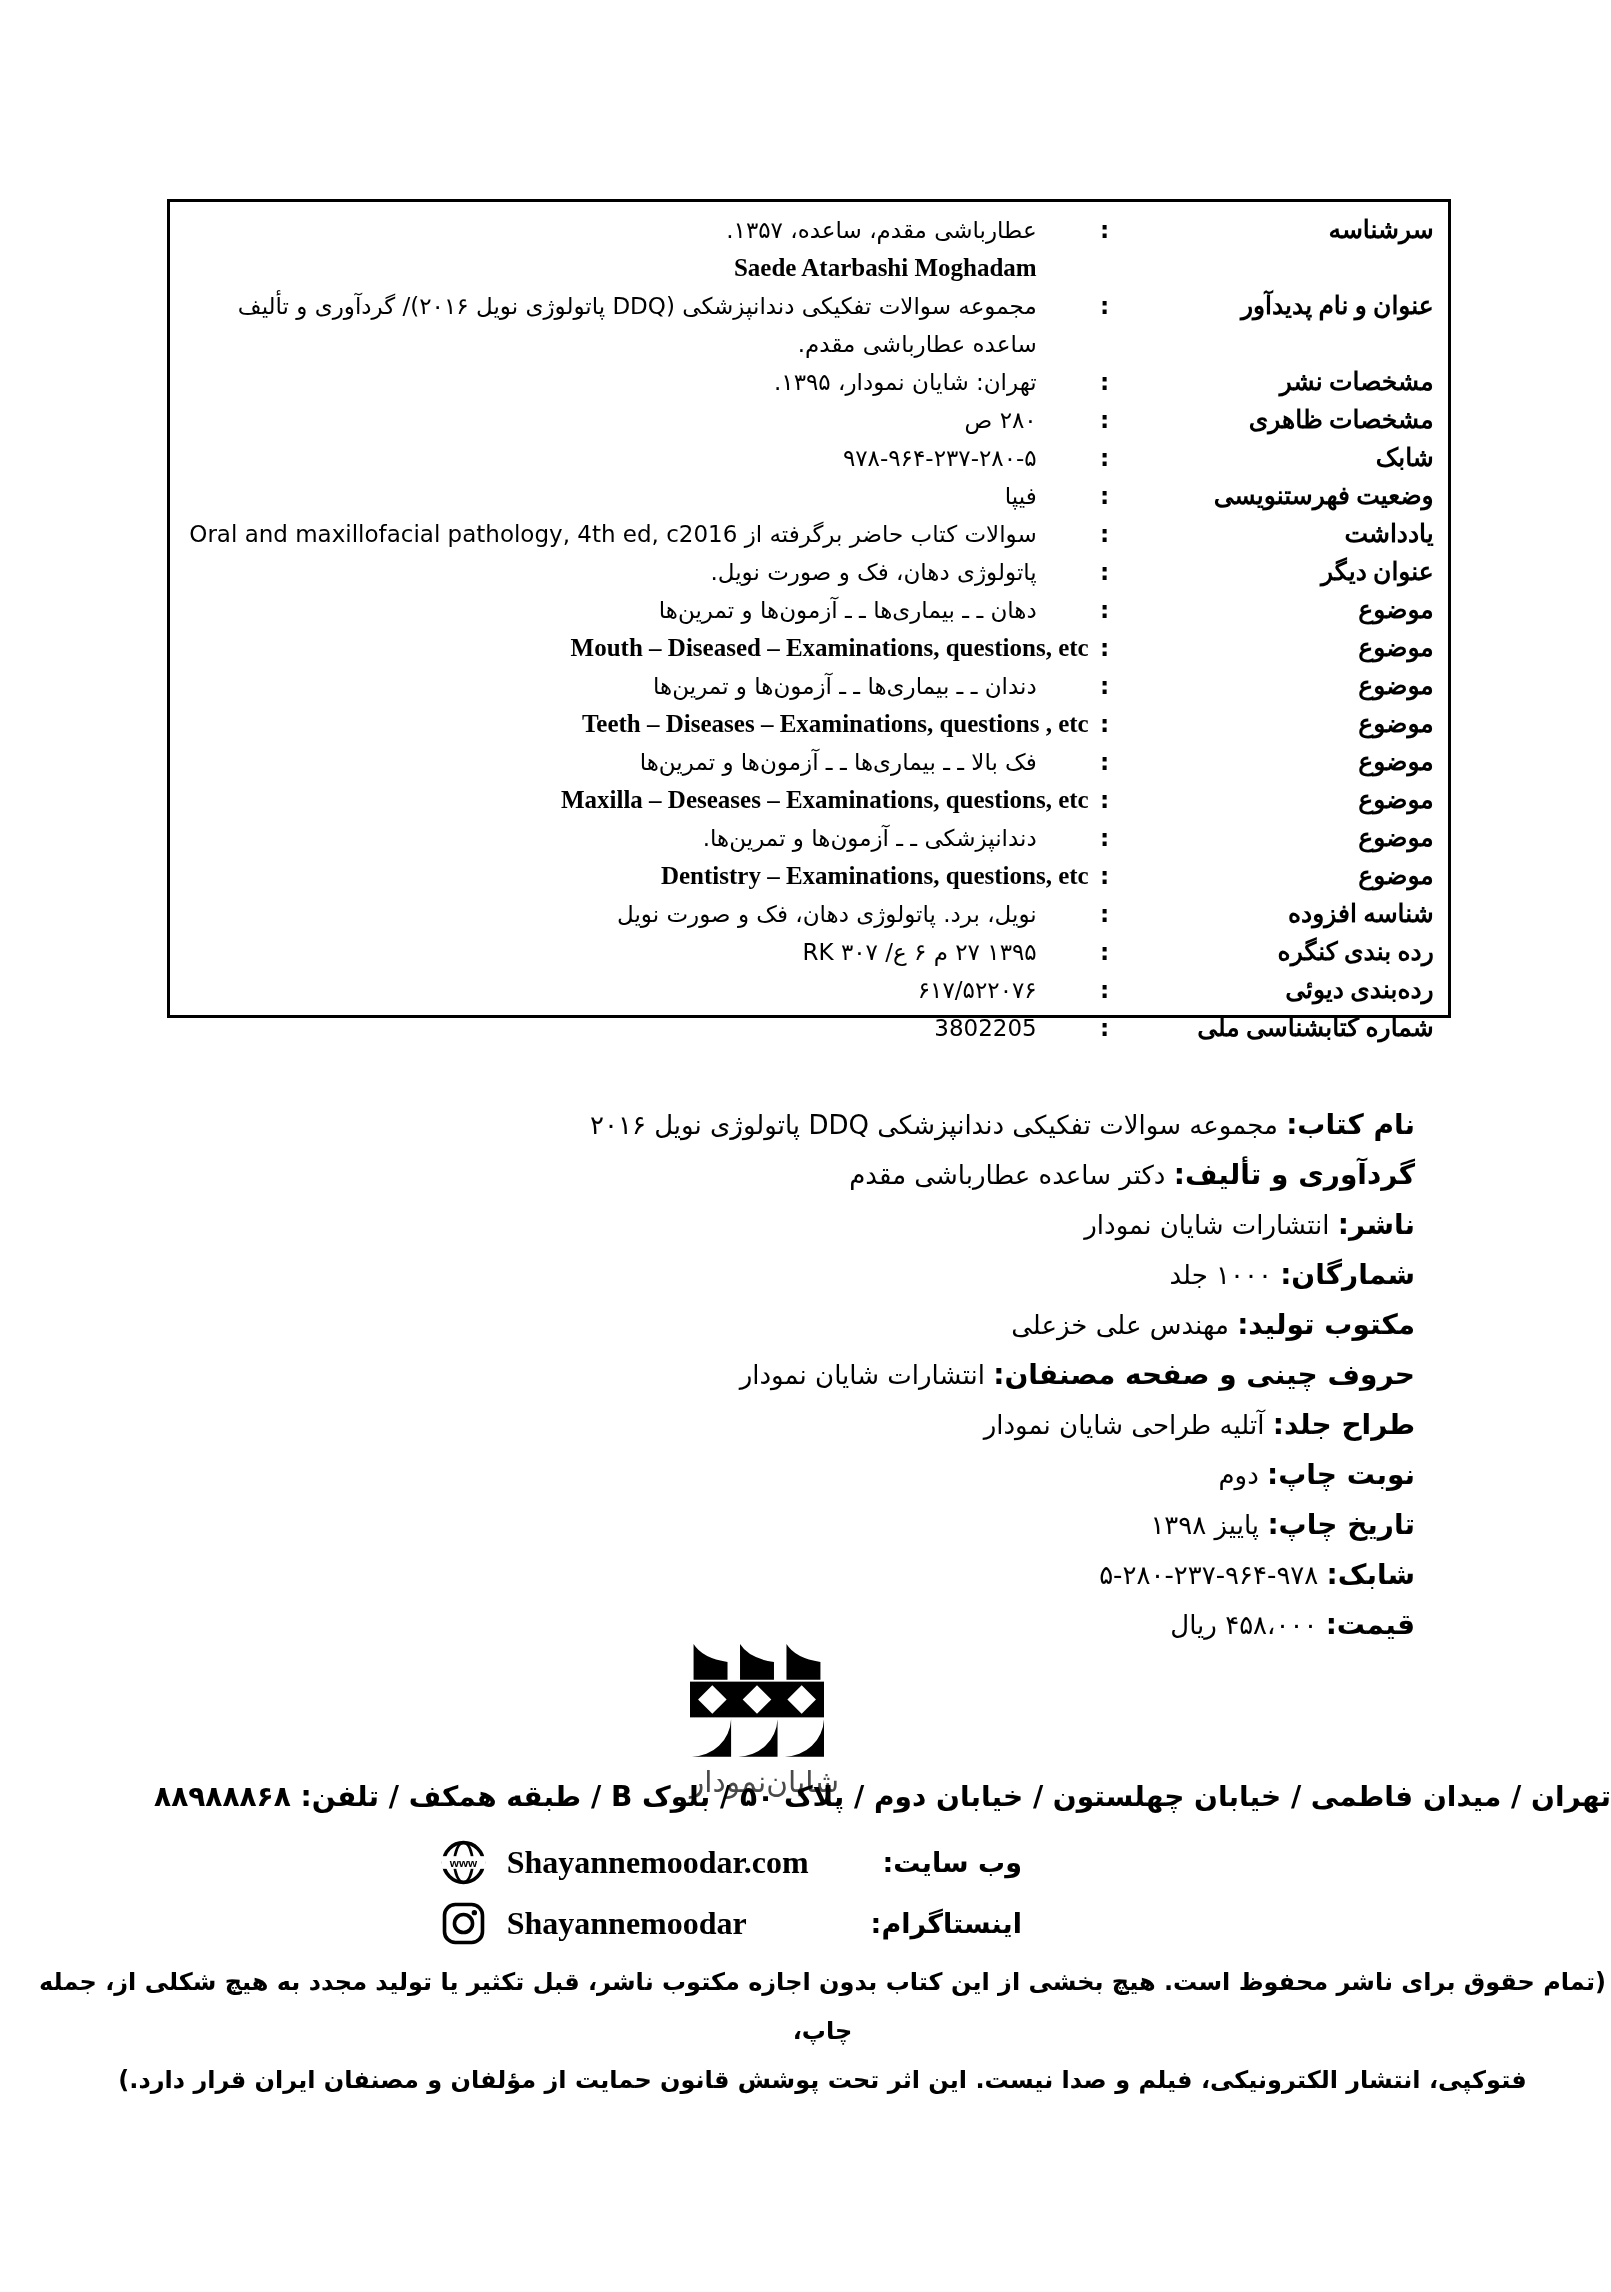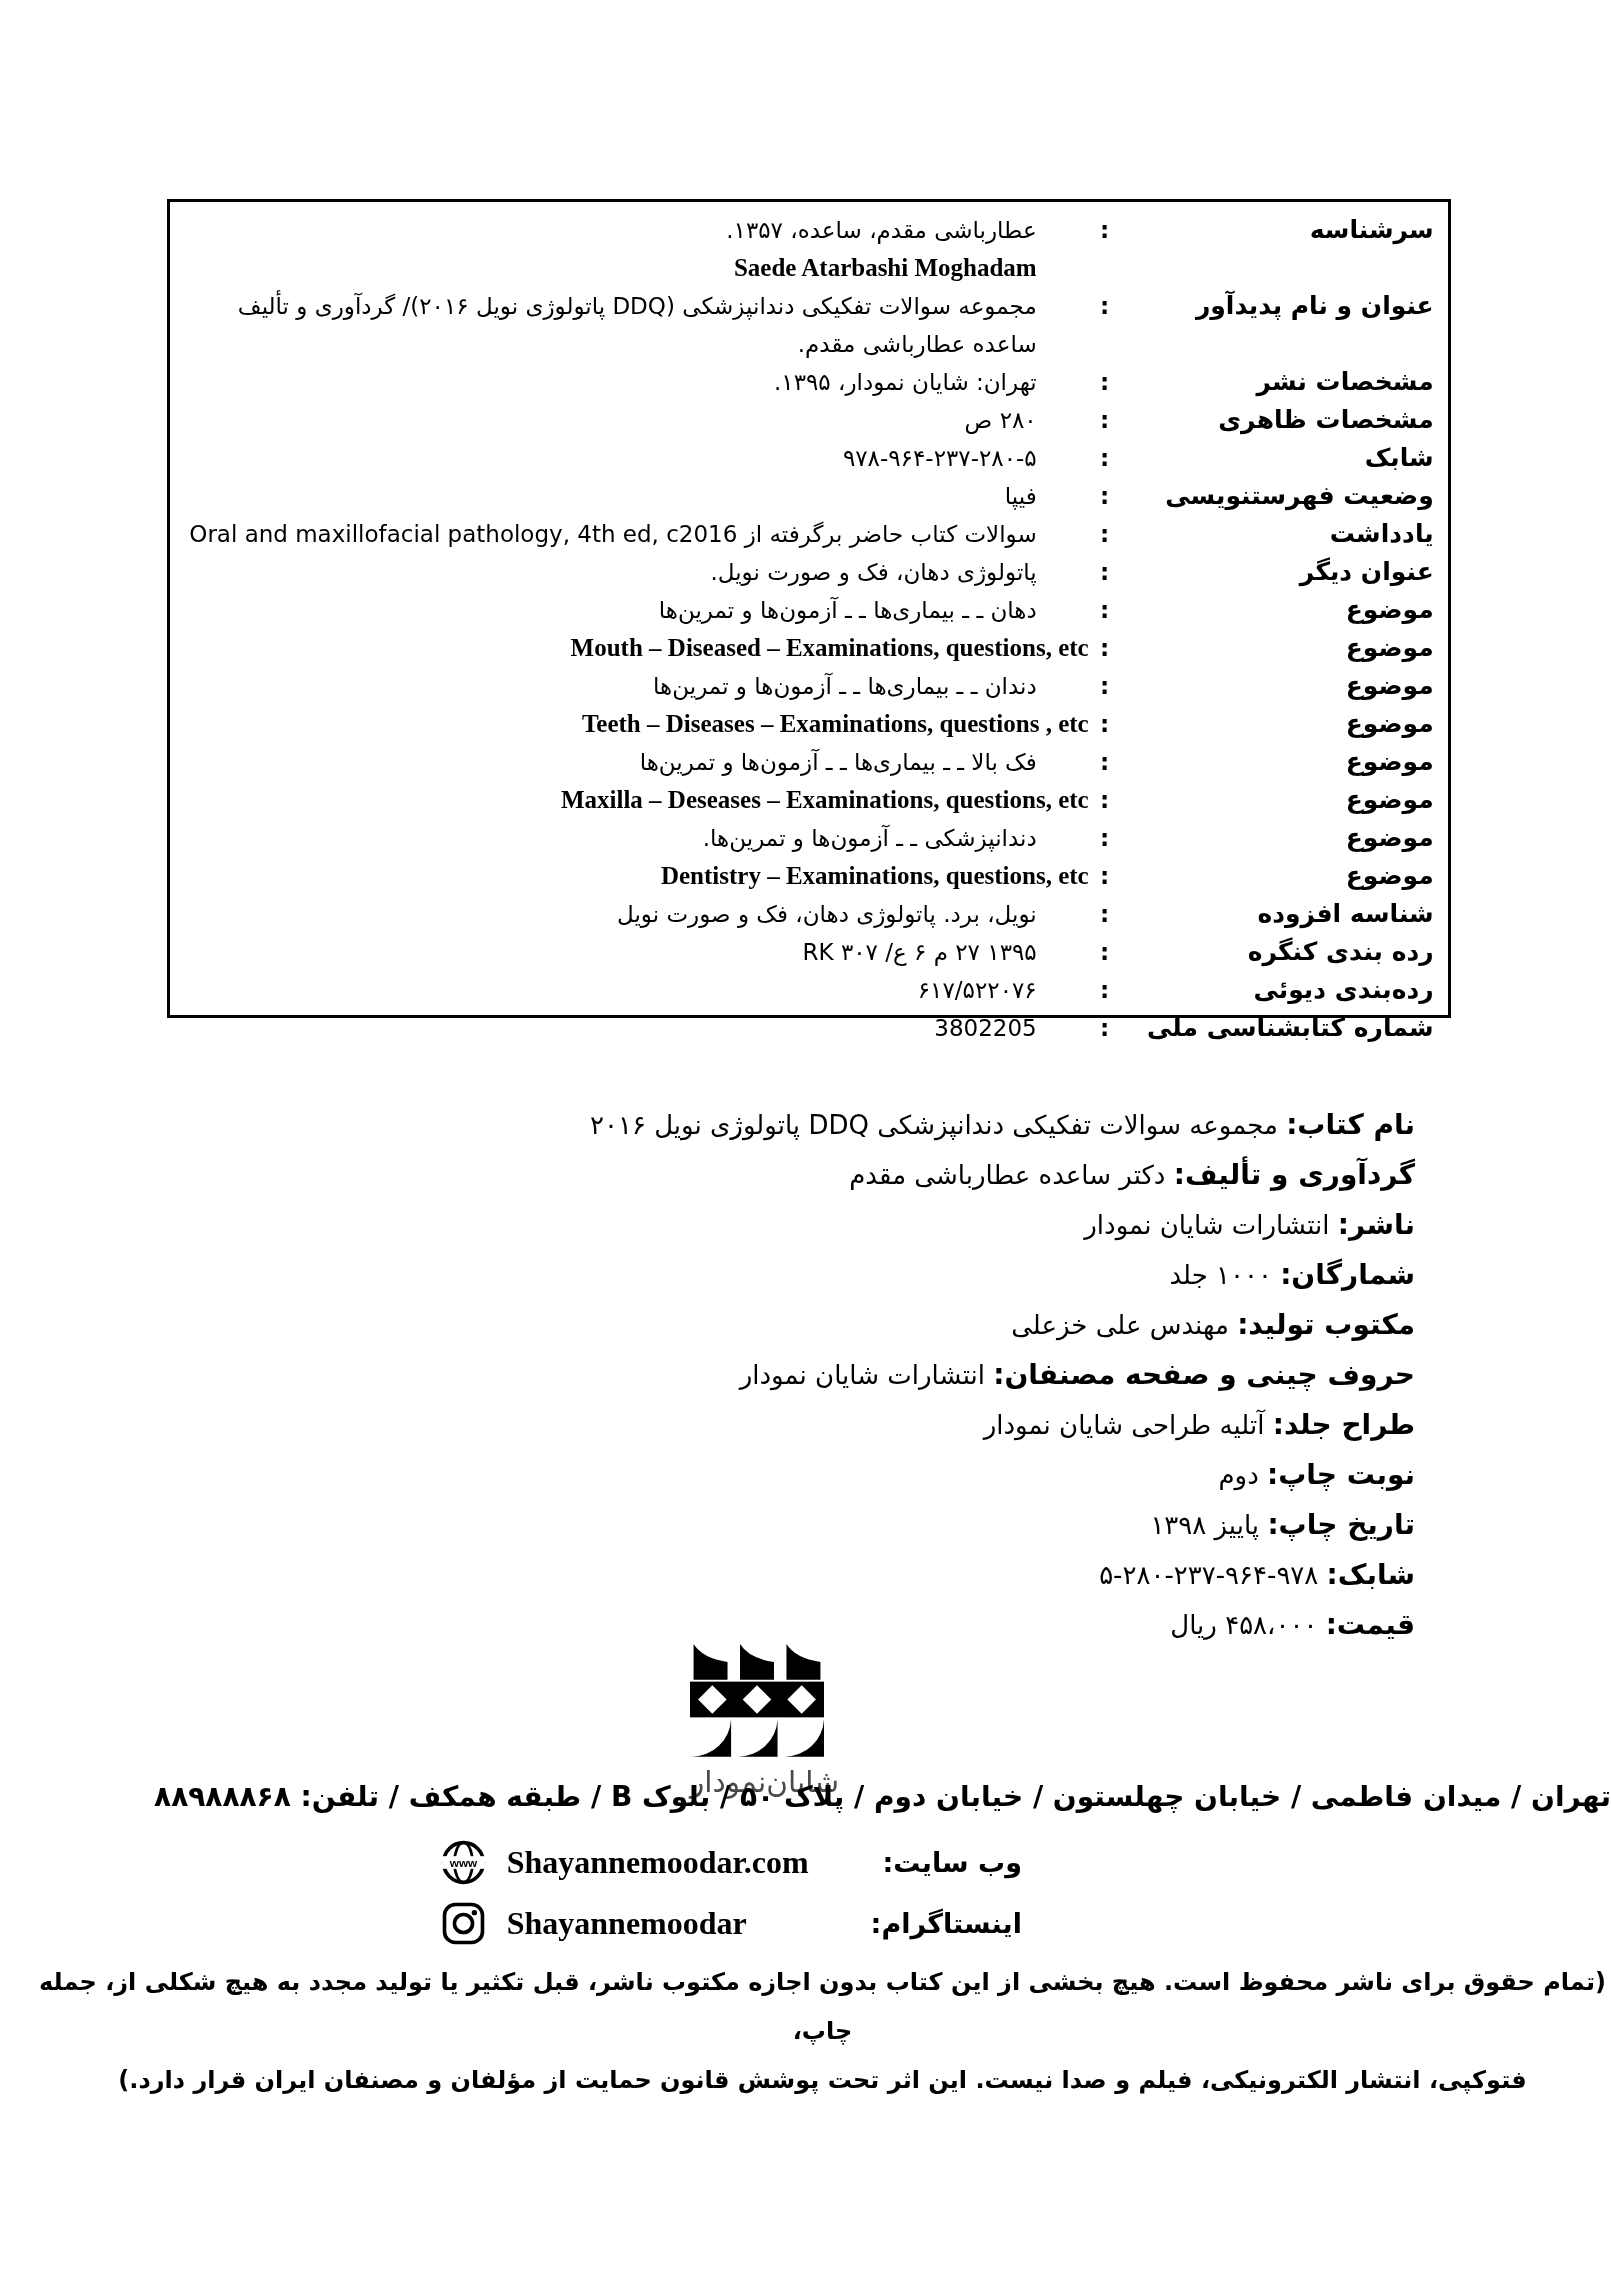--- a/index.html
+++ b/index.html
@@ -18,21 +18,21 @@
     left:167px;top:199px;
     width:1284px;height:819px;
     border:3.6px solid #000;
     box-sizing:border-box;
     padding:9px 14.3px 7.2px 9px;
   }
   .cip-row{display:flex;align-items:flex-start;min-height:38px;line-height:38px;}
   .cip-label{
     width:313px;flex:0 0 313px;
     text-align:right;
-    font-weight:bold;font-size:25px;
+    font-weight:bold;font-size:25px;font-family:Liberation Serif, serif;
   }
   .cip-colon{width:32px;flex:0 0 32px;text-align:center;font-size:23px;font-weight:bold;}
   .cip-value{
     flex:1;
     font-size:23px;
     text-align:right;
     padding-right:52px;
     box-sizing:border-box;
   }
   .cip-value .fa-line{display:block;}

